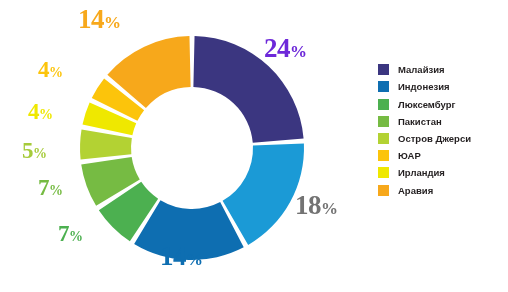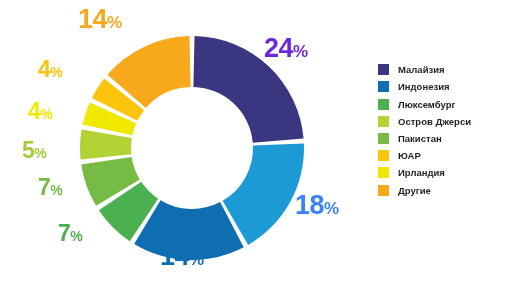--- a/index.html
+++ b/index.html
@@ -15,21 +15,21 @@
   
   #chart-area{
     position:absolute;
     left:0;top:0;
     width:370px;height:292px;
   }
   #donut-svg{position:absolute;left:0;top:0;}
 
   .pct-label{
     position:absolute;
-    font-family:Liberation Sans, sans-serif;
+    font-family:Liberation Serif, serif;
     font-weight:700;
     line-height:1;
     white-space:nowrap;
     letter-spacing:-0.5px;
   }
   .pct-label .num{font-size:27px;}
   .pct-label .sym{font-size:17px;}
   .pct-label.small .num{font-size:23px;}
   .pct-label.small .sym{font-size:14px;}
 
@@ -70,21 +70,21 @@
         <path d="M 96.09808652476326 205.85173283306392 A 112 112 0 0 1 81.23022330346532 164.5546540465165 L 131.67003233492306 157.01637407890632 A 61 61 0 0 0 139.76770783938 179.50853306086518 Z" fill="#76bb43"></path>
         <path d="M 80.5932844828765 159.51276412017174 A 112 112 0 0 1 81.53601262783006 129.51466814360424 L 131.8365783062289 137.93209604249873 A 61 61 0 0 0 131.32312815585237 154.2703447440221 Z" fill="#b3d233"></path>
         <path d="M 82.48827748303609 124.52272095477204 A 112 112 0 0 1 89.60355701376241 102.62414228065552 L 136.2305087307099 123.28636320642845 A 61 61 0 0 0 132.35522255772503 135.2132676628669 Z" fill="#efe800"></path>
         <path d="M 91.76735150057313 98.02584493170156 A 112 112 0 0 1 104.10504650029459 78.58474843894446 L 144.12864139748189 110.19347906049654 A 61 61 0 0 0 137.40900394227643 120.78193340030174 Z" fill="#fcc40b"></path>
         <path d="M 107.34441145322423 74.66902886365811 A 112 112 0 0 1 189.45901863984824 36.028827755857805 L 190.61607265206018 87.0157008313154 A 61 61 0 0 0 145.8929383807739 108.06081036324237 Z" fill="#f7a81b"></path>
       </svg>
 
     <div class="pct-label" id="pl0" style="left: 264px; top: 20px; color: #6d28d9; margin-top: 15px;">
       <span class="num">24</span><span class="sym">%</span>
     </div>
-    <div class="pct-label" id="pl1" style="left: 295px; top: 192px; color: #3b82f6;">
+    <div class="pct-label" id="pl1" style="left: 295px; top: 192px; color: #737373;">
       <span class="num">18</span><span class="sym">%</span>
     </div>
     <div class="pct-label" id="pl2" style="left: 160px; top: 243px; color: rgb(14, 110, 177);">
       <span class="num">14</span><span class="sym">%</span>
     </div>
     <div class="pct-label small" id="pl3" style="left: 58px; top: 222px; color: rgb(76, 176, 80);">
       <span class="num">7</span><span class="sym">%</span>
     </div>
     <div class="pct-label small" id="pl4" style="left: 38px; top: 176px; color: rgb(118, 187, 67);">
       <span class="num">7</span><span class="sym">%</span>
@@ -110,34 +110,34 @@
       </div>
       <div class="legend-item">
         <span class="legend-swatch" style="background: rgb(14, 110, 177);"></span>
         <span class="legend-label">Индонезия</span>
       </div>
       <div class="legend-item">
         <span class="legend-swatch" style="background: rgb(76, 176, 80);"></span>
         <span class="legend-label">Люксембург</span>
       </div>
       <div class="legend-item">
+        <span class="legend-swatch" style="background: rgb(118, 187, 67);"></span>
+        <span class="legend-label">Пакистан</span>
+      </div>
+      <div class="legend-item">
         <span class="legend-swatch" style="background: rgb(179, 210, 51);"></span>
         <span class="legend-label">Остров Джерси</span>
-      </div>
-      <div class="legend-item">
-        <span class="legend-swatch" style="background: rgb(118, 187, 67);"></span>
-        <span class="legend-label">Пакистан</span>
       </div>
       <div class="legend-item">
         <span class="legend-swatch" style="background: rgb(252, 196, 11);"></span>
         <span class="legend-label">ЮАР</span>
       </div>
       <div class="legend-item">
         <span class="legend-swatch" style="background: rgb(239, 232, 0);"></span>
         <span class="legend-label">Ирландия</span>
       </div>
       <div class="legend-item">
         <span class="legend-swatch" style="background: rgb(247, 168, 27);"></span>
-        <span class="legend-label">Другие</span>
+        <span class="legend-label">Аравия</span>
       </div>
     </div>
 
 </div>
 
 </body></html>

